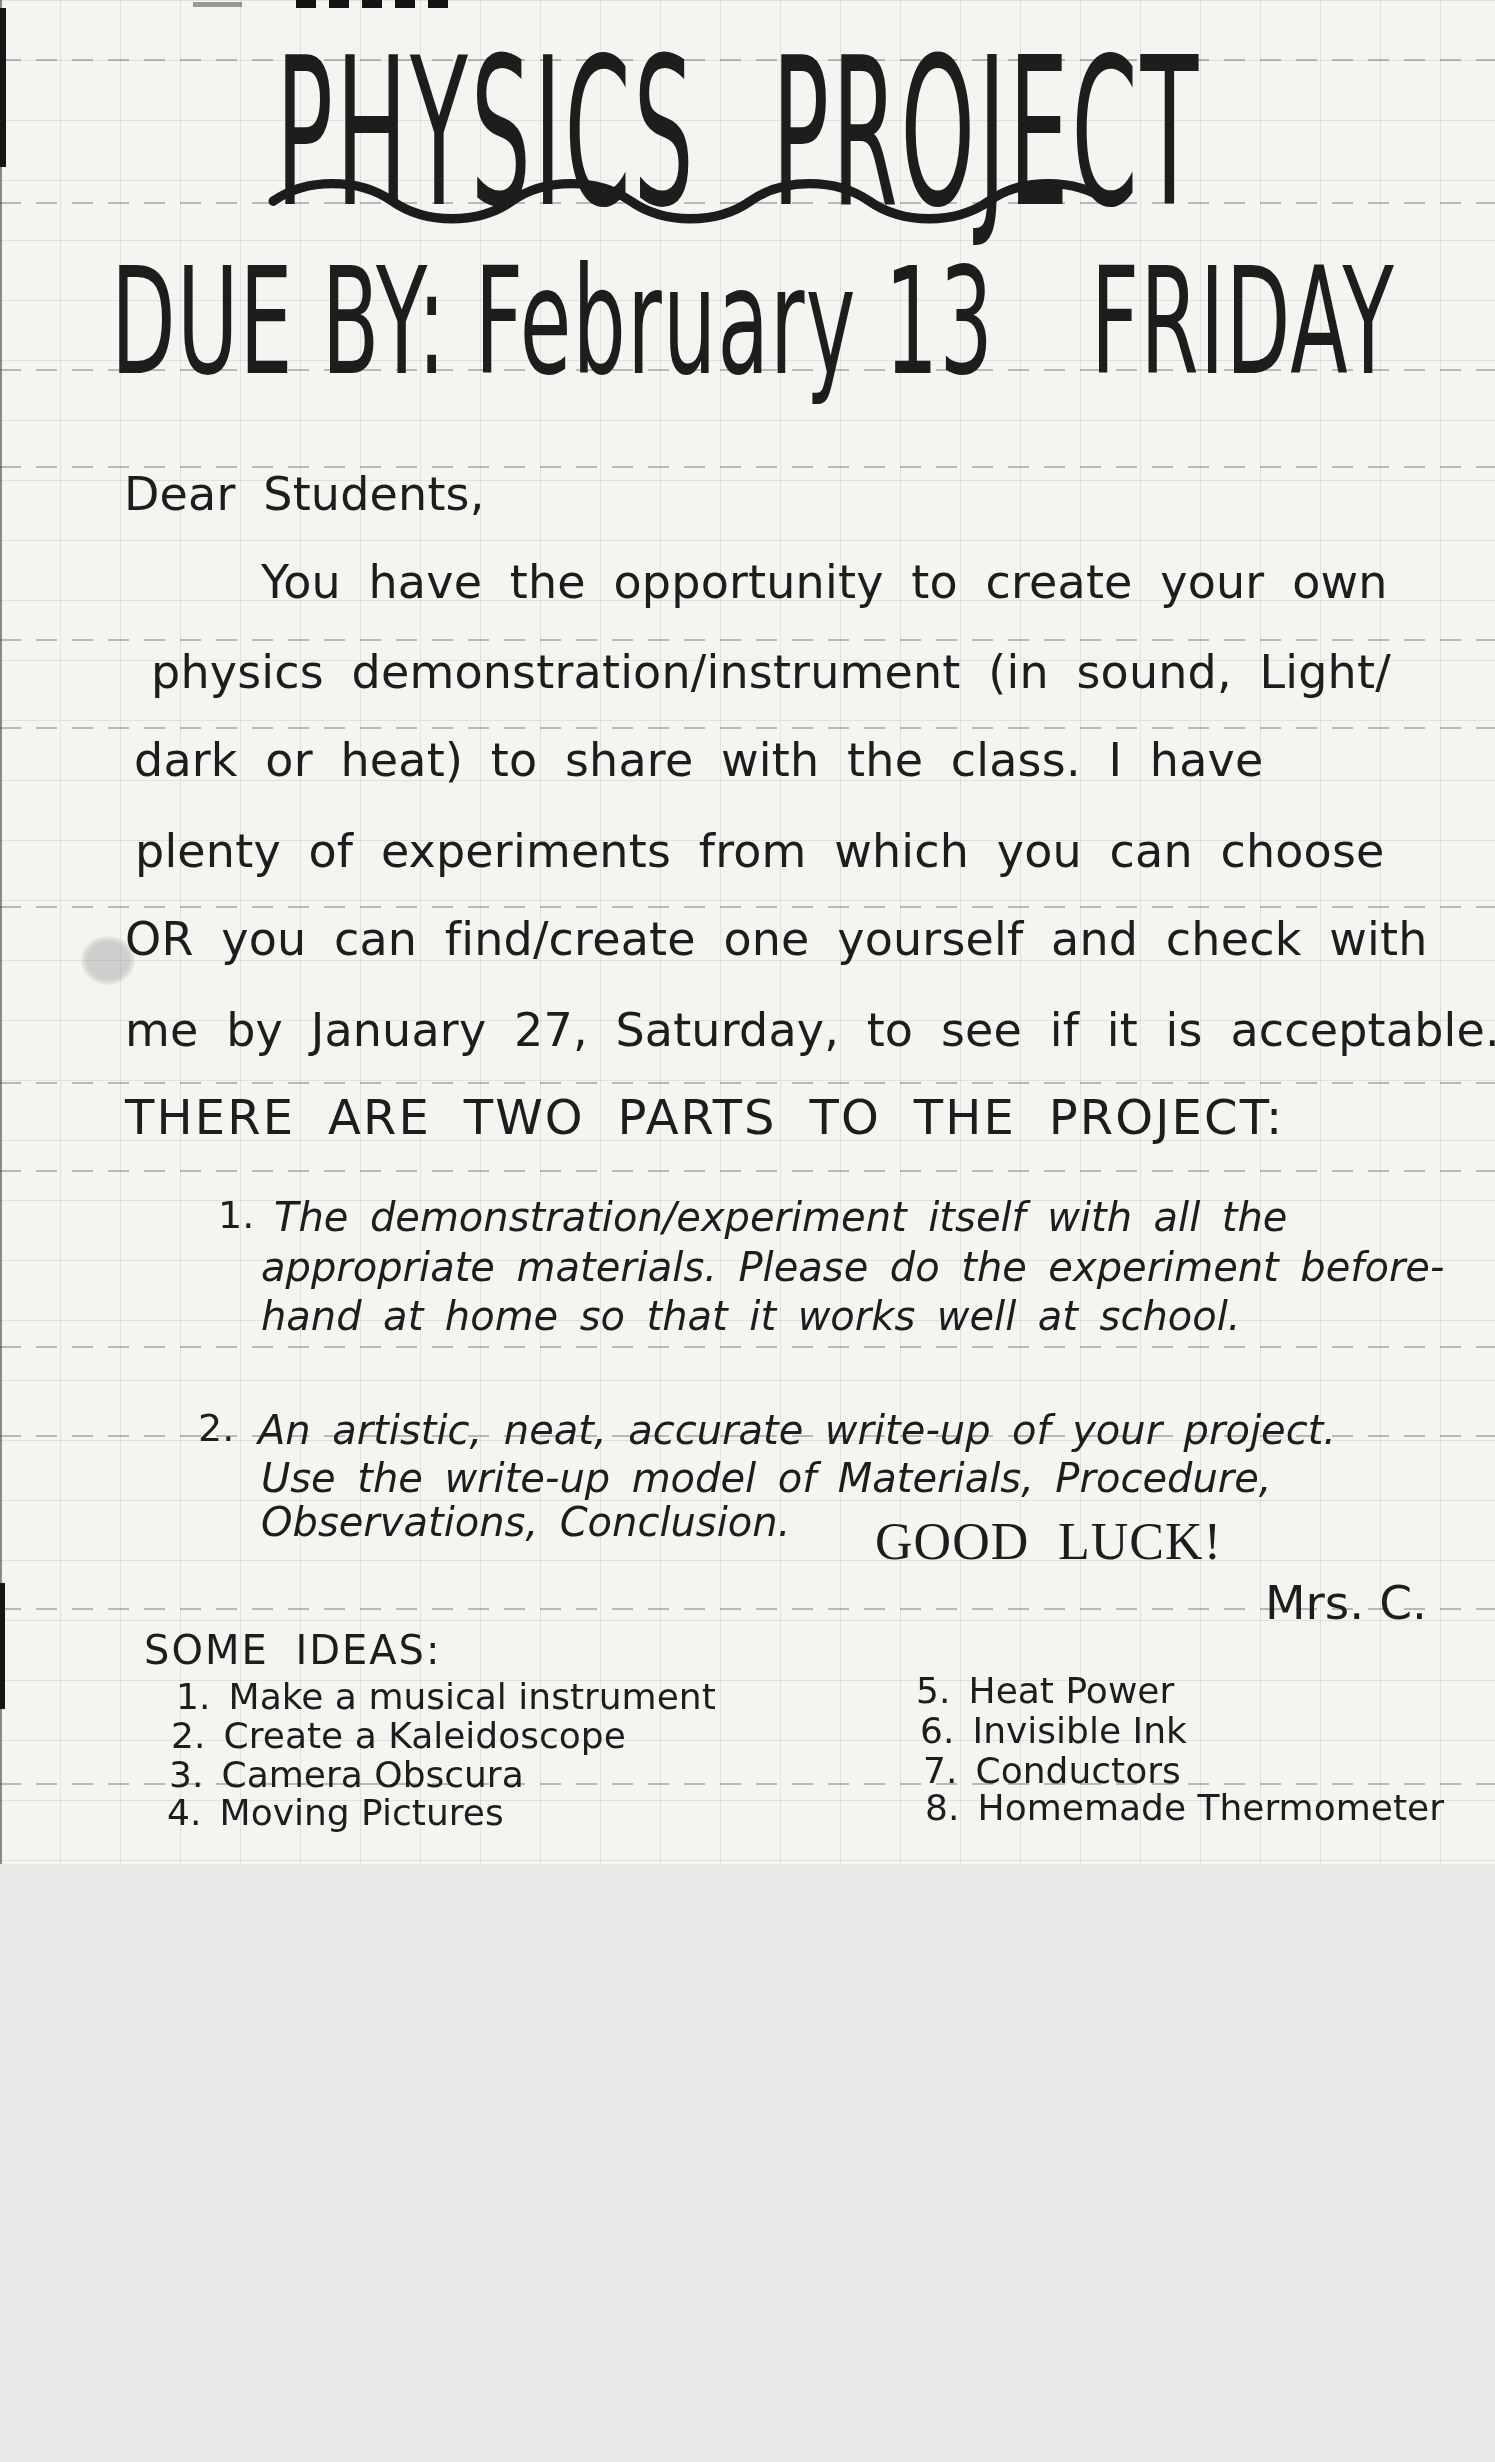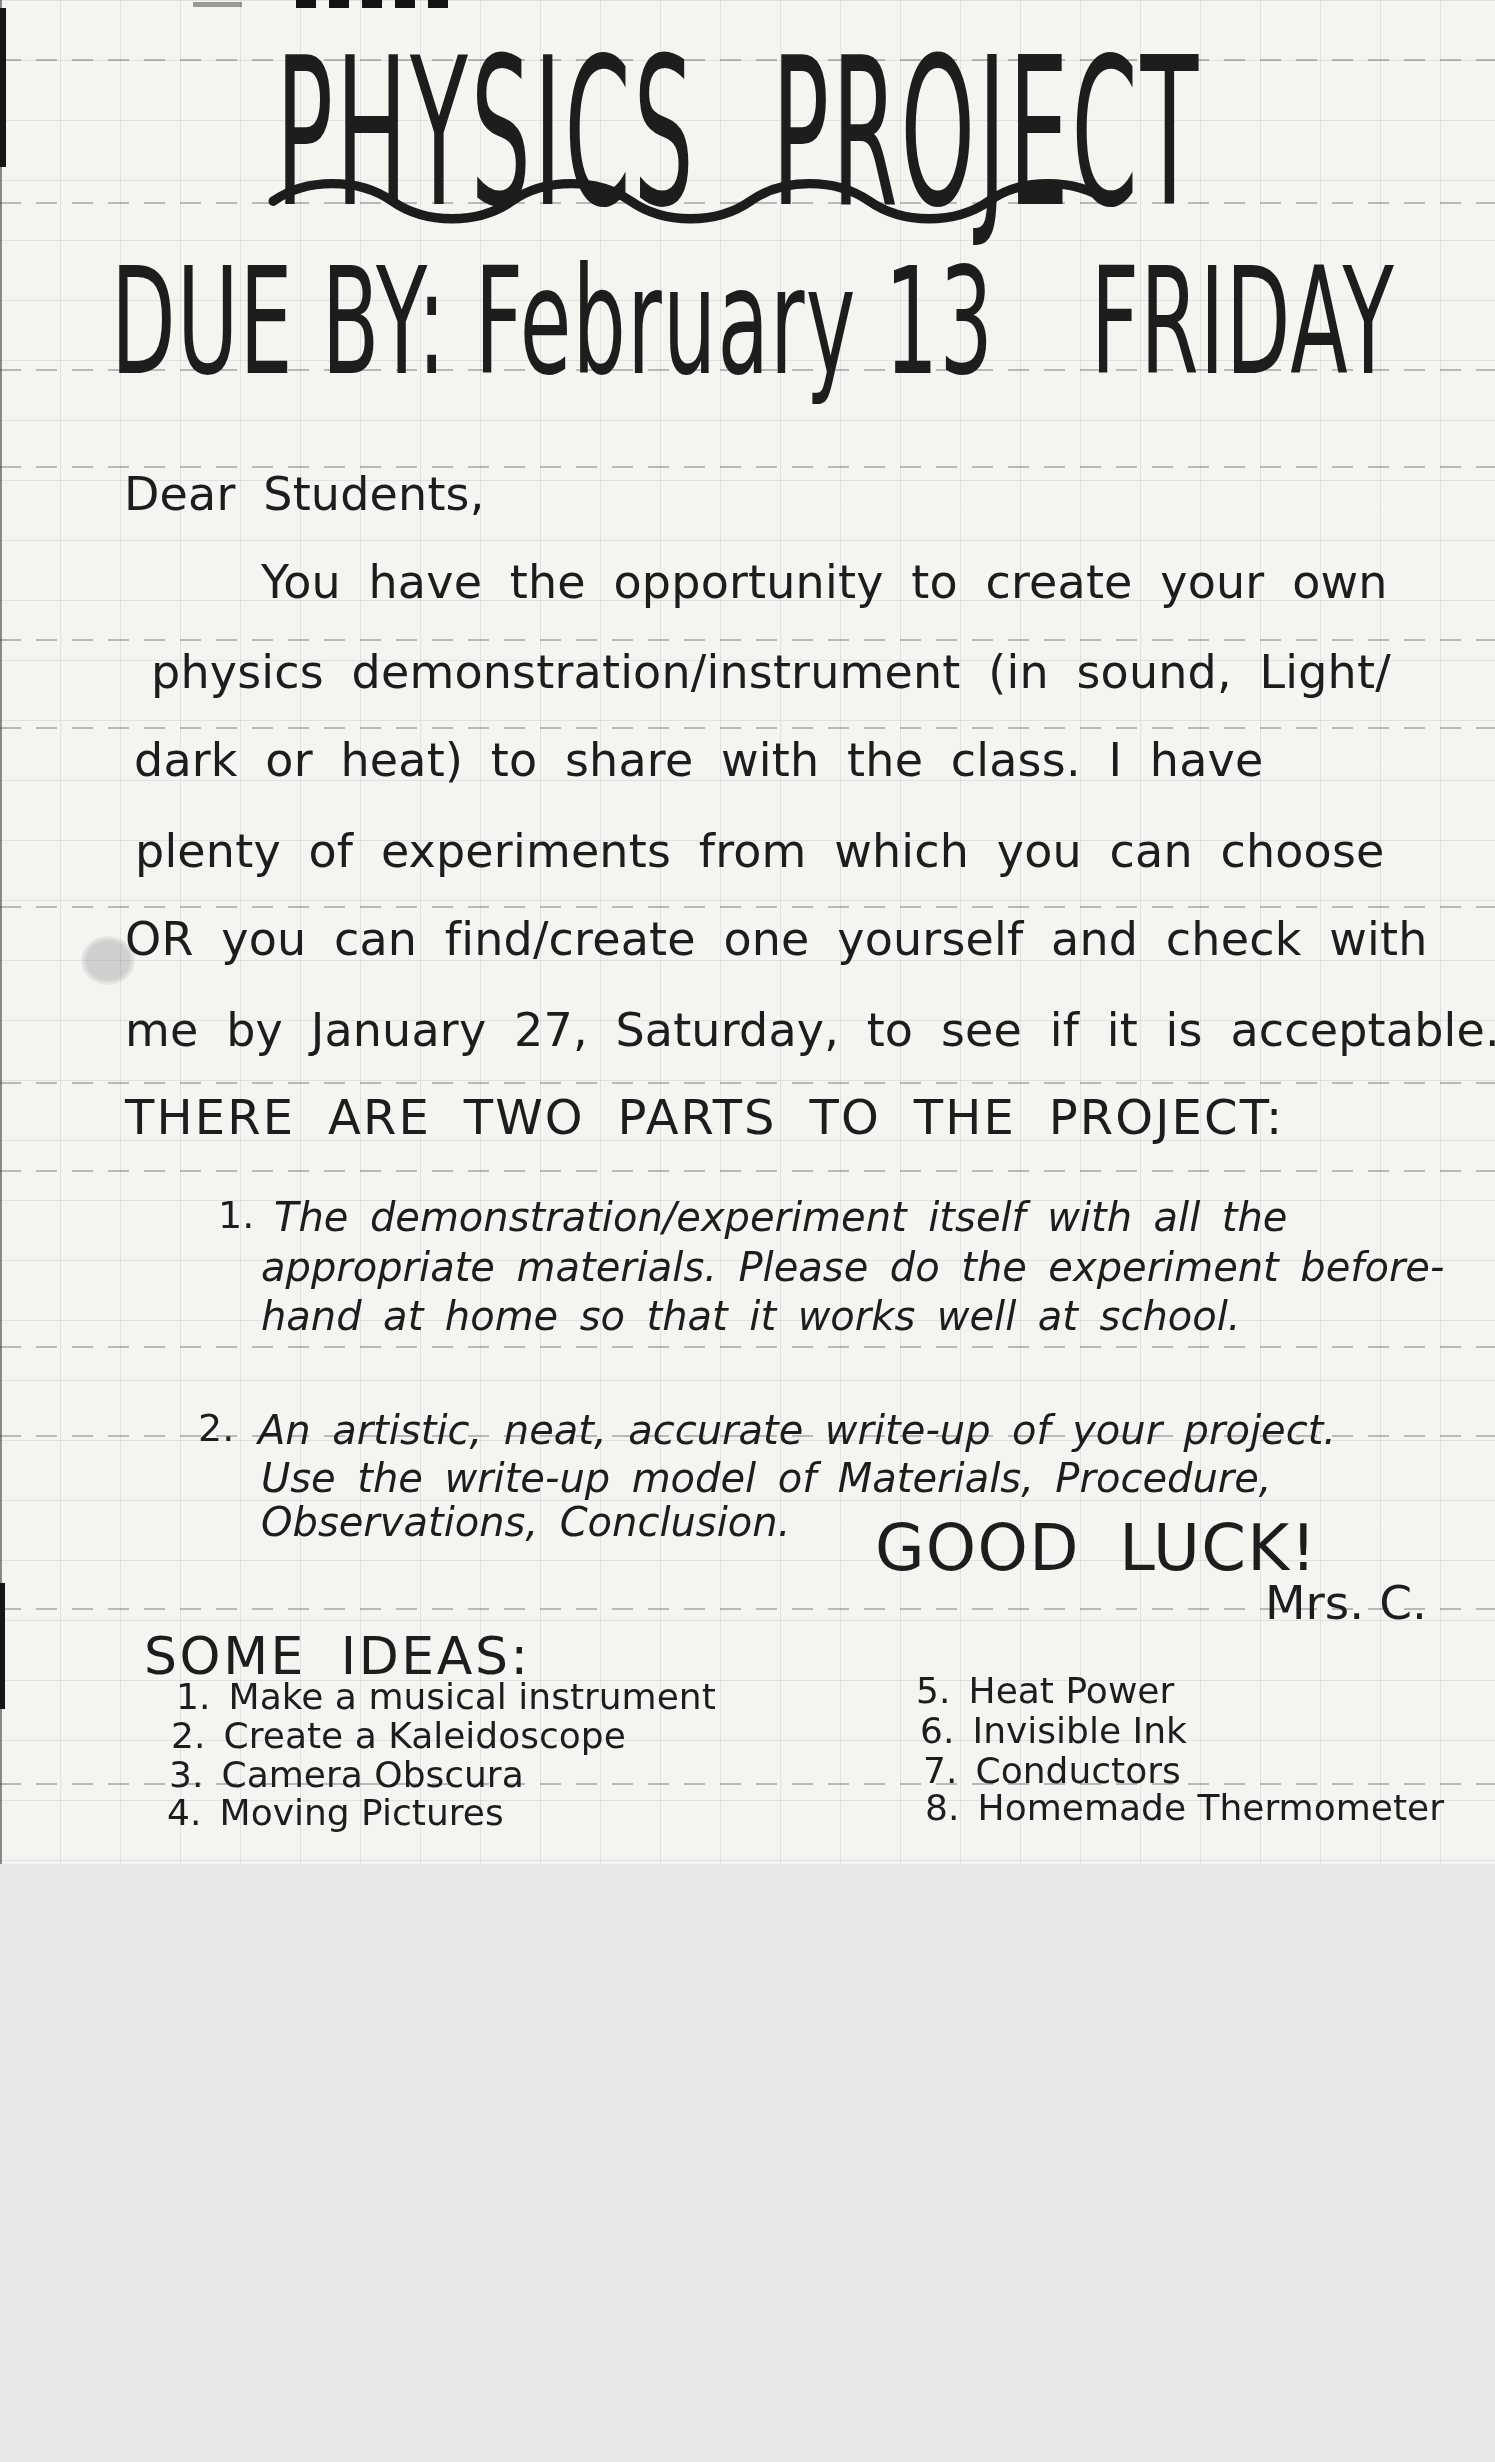--- a/index.html
+++ b/index.html
@@ -75,23 +75,23 @@
   .part-line{font-size:40px;word-spacing:.22em;font-style:italic;}
   #p1-num{left:218px;top:1196px;font-size:38px;}
   #p1-l0{left:274px;top:1196px;}
   #p1-l1{left:261px;top:1246px;}
   #p1-l2{left:261px;top:1295px;}
   #p2-num{left:198px;top:1409px;font-size:38px;}
   #p2-l0{left:258px;top:1409px;}
   #p2-l1{left:261px;top:1457px;}
   #p2-l2{left:261px;top:1501px;}
 
-  #good-luck{left:875px;top:1515px;font-size:64px;letter-spacing:.02em;word-spacing:.28em;}
+  #good-luck{left:875px;top:1515px;font-size:52px;letter-spacing:.02em;word-spacing:.28em;font-family:Liberation Serif, serif;}
   #signature{left:1265px;top:1578px;font-size:47px;}
-  #ideas-heading{left:144px;top:1629px;font-size:52px;letter-spacing:.05em;word-spacing:.3em;}
+  #ideas-heading{left:144px;top:1629px;font-size:40px;letter-spacing:.05em;word-spacing:.3em;}
 
   .idea-row{position:absolute;white-space:nowrap;font-size:36px;}
   .idea-num{display:inline-block;min-width:42px;}
   .idea-label{margin-left:10.6px;}
   #idL0{left:176px;top:1678px;}
   #idL1{left:171px;top:1717px;}
   #idL2{left:169px;top:1756px;}
   #idL3{left:167px;top:1794px;}
   #idR0{left:916px;top:1672px;}
   #idR1{left:920px;top:1712px;}

